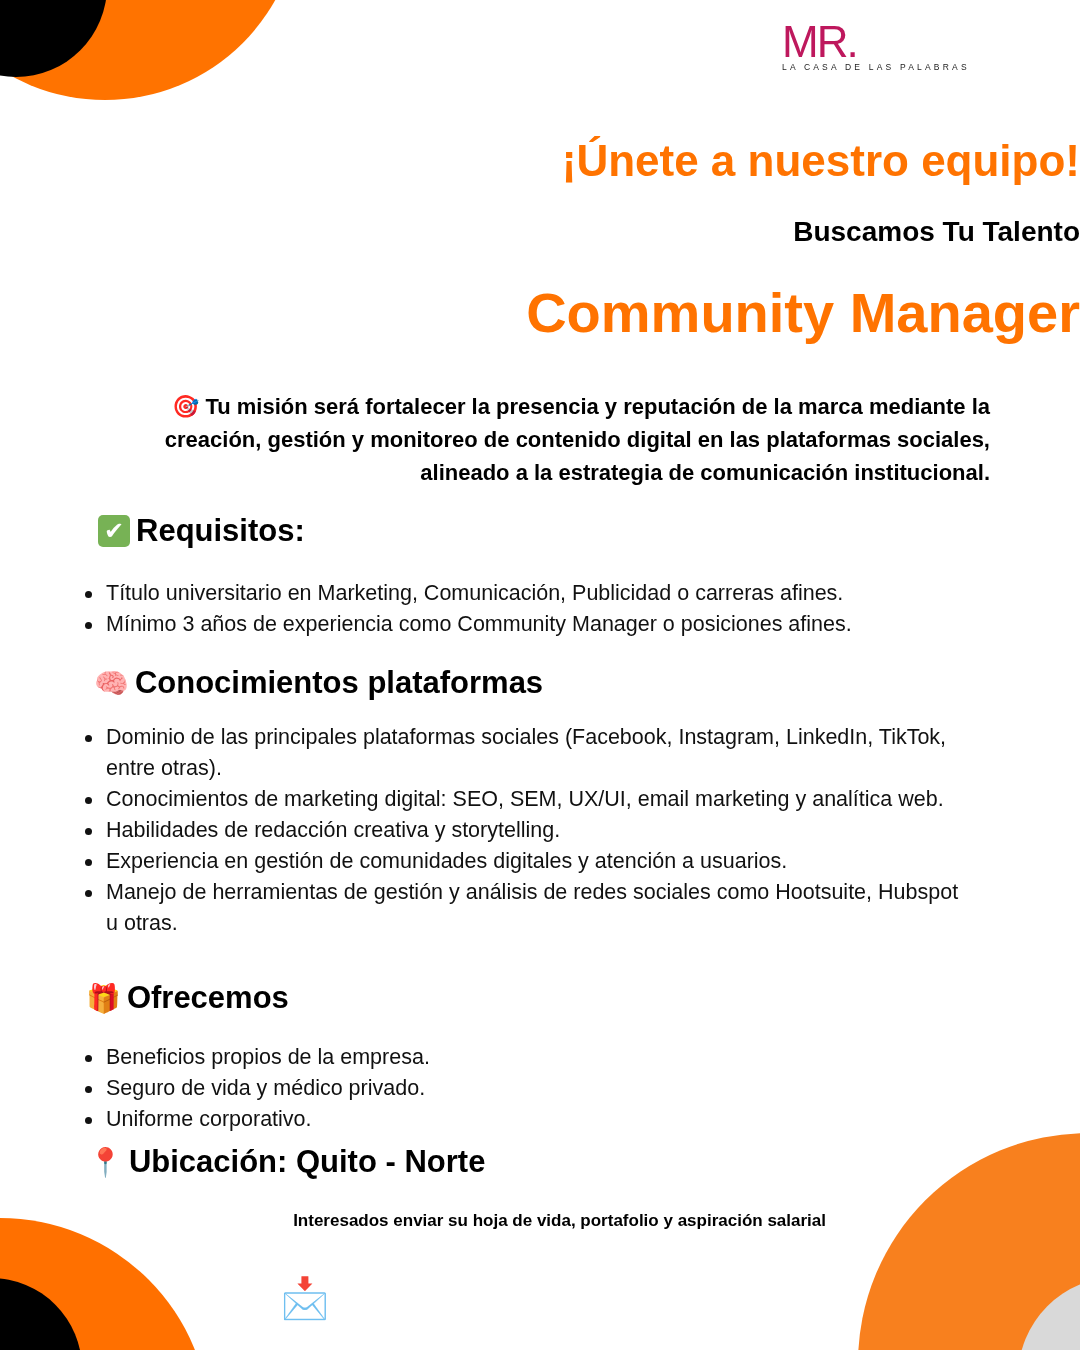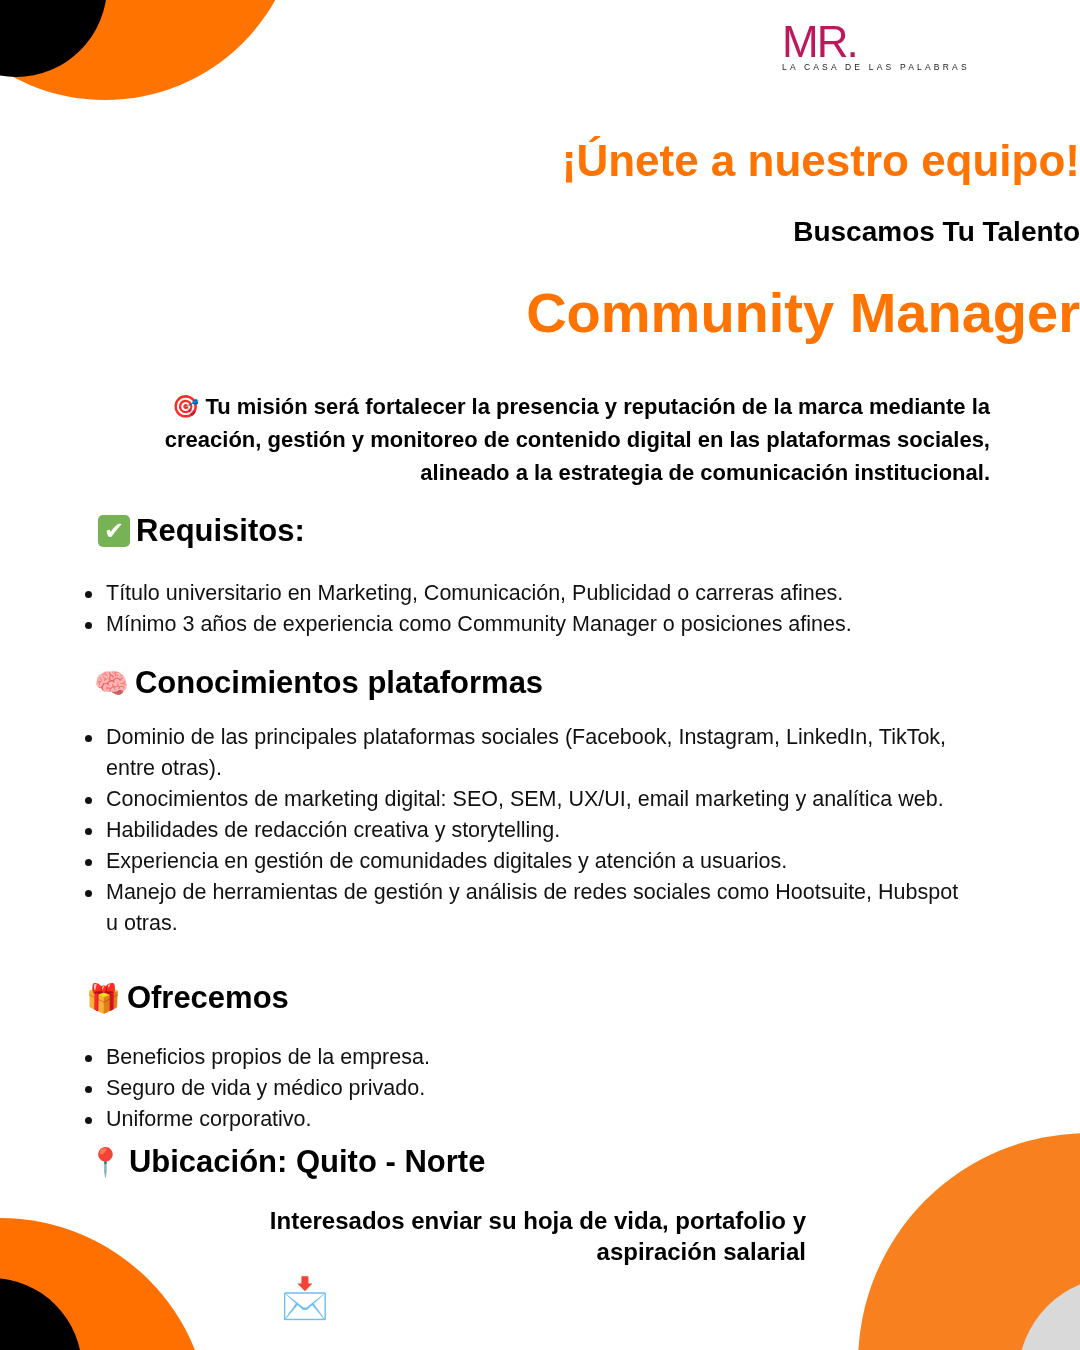--- a/index.html
+++ b/index.html
@@ -31,21 +31,21 @@
   ul.list li::before { content: ""; position: absolute; left: 17px; top: 13px; width: 7px; height: 7px; border-radius: 50%; background: #111; }
 
   #req-h { left: 98px; top: 513px; }
   #req-list { left: 60px; top: 570px; width: 900px; }
   #con-h { left: 94px; top: 665px; }
   #con-list { left: 60px; top: 714px; width: 900px; }
   #off-h { left: 86px; top: 980px; }
   #off-list { left: 60px; top: 1034px; width: 600px; }
   #loc-h { left: 88px; top: 1144px; }
 
-  #contact-text { top: 1205px; left: 236px; width: 570px; font-size: 24px; font-weight: bold; line-height: 31px; color: #000; }
+  #contact-text { top: 1205px; left: 256px; width: 570px; font-size: 17px; font-weight: bold; line-height: 31px; color: #000; }
   #email-row { position: absolute; top: 1275px; left: 280px; display: flex; align-items: center; gap: 44px; }
   #email { font-size: 32px; font-weight: bold; color: #f47a20; }
 
   .check { width: 32px; height: 32px; background: #77b255; border-radius: 5px; display: inline-flex; align-items: center; justify-content: center; color: #fff; font-size: 24px; font-weight: bold; }
 </style>
 </head>
 <body>
 
 <div class="shape" id="tl-orange"></div>
 <div class="shape" id="tl-black"></div>

